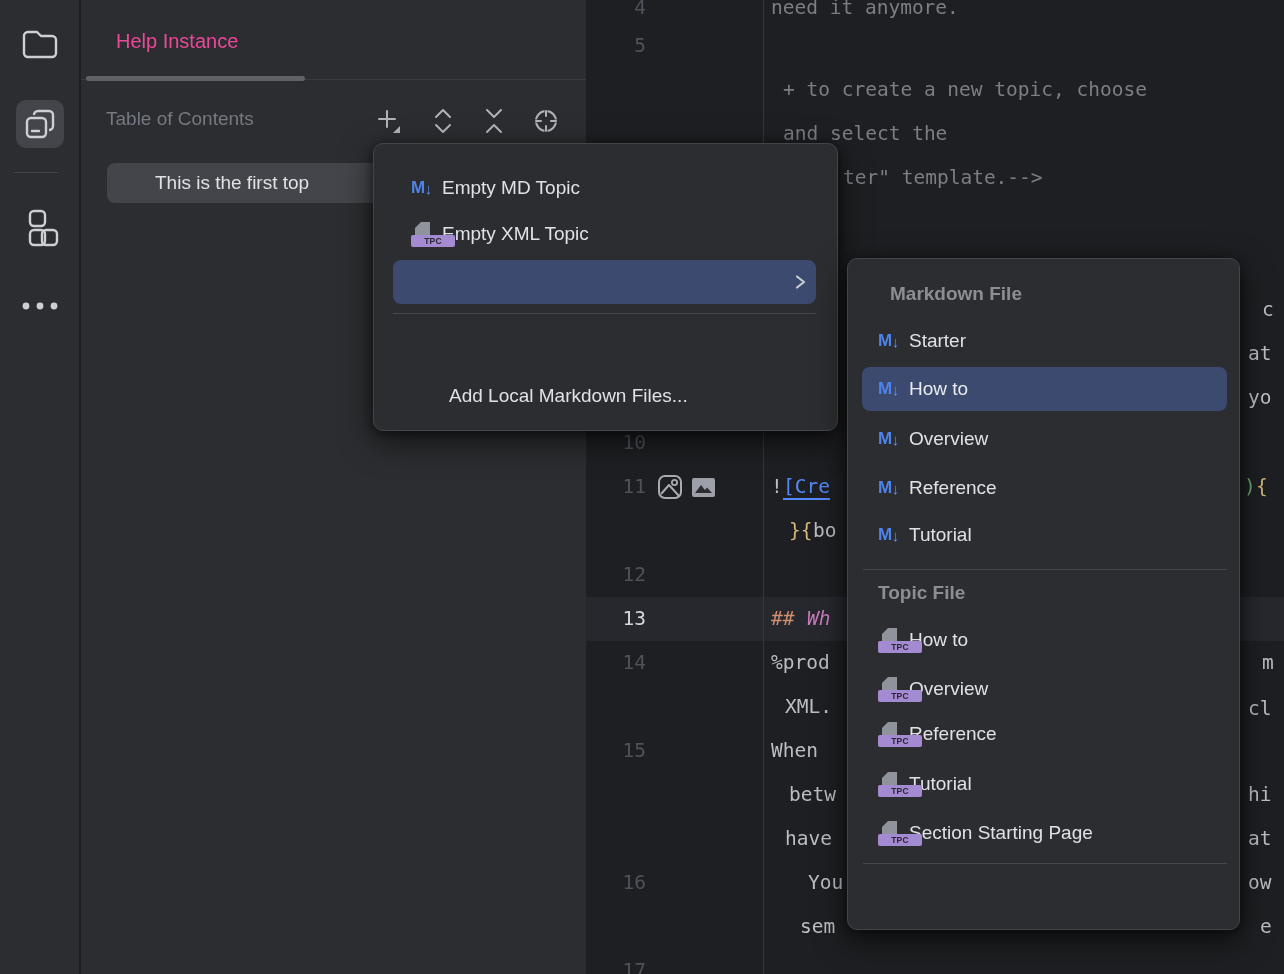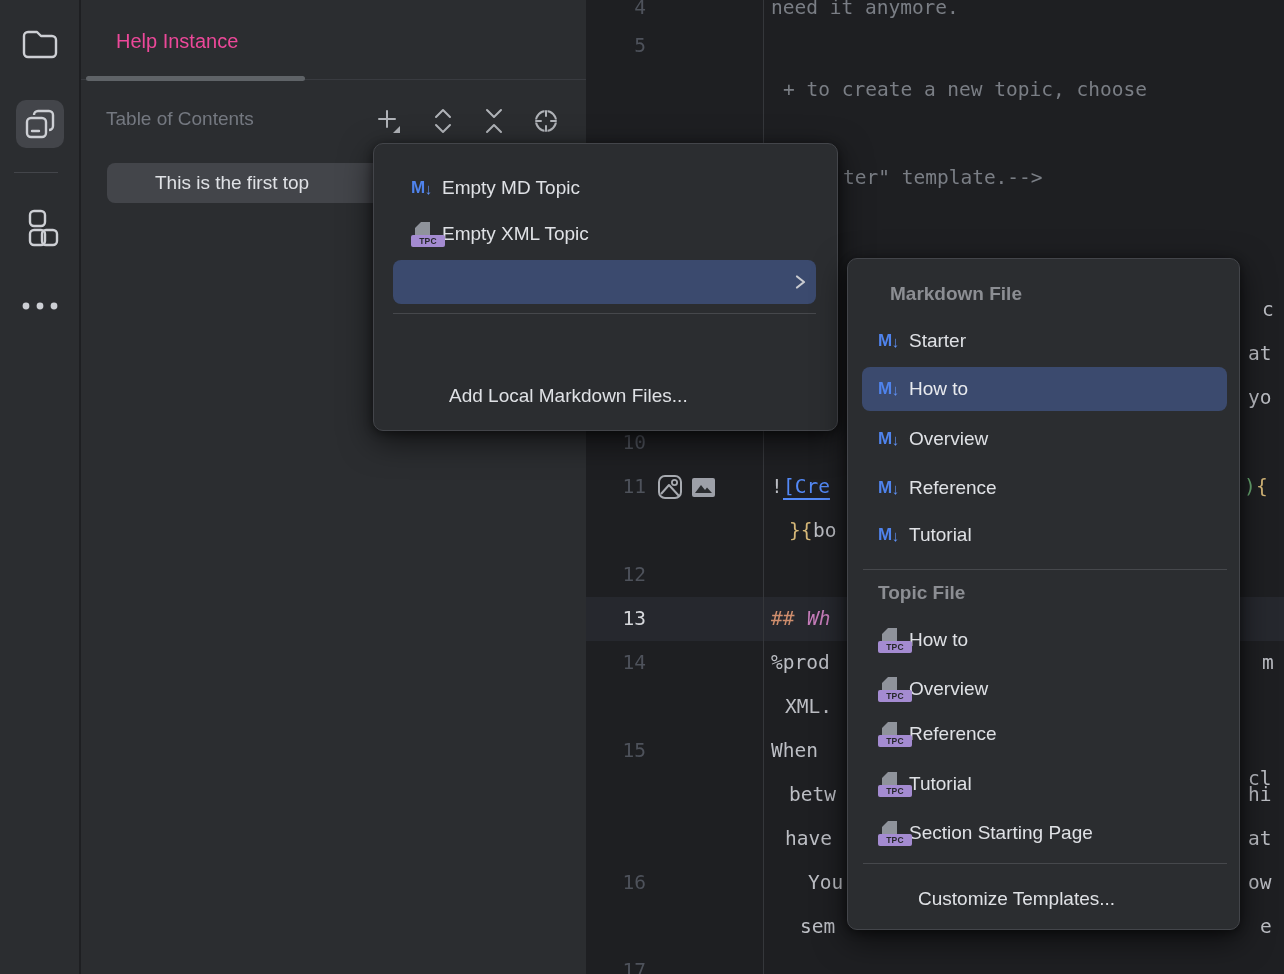--- a/index.html
+++ b/index.html
@@ -72,21 +72,21 @@
   
   .md-icon { display:inline-flex; align-items:center; width:31px; flex:0 0 31px; }
   .md-icon .m { font-size:17px; font-weight:800; color:#4F83EC; letter-spacing:-0.5px; }
   .md-icon .arrow { font-size:15px; font-weight:700; color:#5E8FF2; margin-left:0px; }
 
   
   .tpc-icon { position:relative; width:27px; height:25px; flex:0 0 27px; margin-right:4px; }
   .tpc-icon .page { position:absolute; left:4px; top:0; width:15px; height:13px; background:#8F939B; }
   .tpc-icon .page::before { content:""; position:absolute; left:0; top:0; width:0; height:0;
     border-top:6px solid #2B2D30; border-right:6px solid transparent; }
-  .tpc-icon .badge { position:absolute; left:0; bottom:0; width:34px; height:12px; background:#A48BD1;
+  .tpc-icon .badge { position:absolute; left:0; bottom:0; width:44px; height:12px; background:#A48BD1;
     border-radius:2px; color:#26282B; font-size:8.5px; font-weight:800; line-height:12px; text-align:center;
     letter-spacing:0.2px; }
 
   svg { display:block; }
 </style>
 </head>
 <body>
 
 <div class="editor">
   <div class="cur-line-hl" style="top:597px;"></div>
@@ -114,20 +114,21 @@
     <span>
       <svg width="23" height="19" viewBox="0 0 23 19">
         <rect x="0" y="0" width="23" height="19" rx="2" fill="#9DA0A8"></rect>
         <path d="M3 15 L9 7 L13 12 L15 9.5 L20 15 Z" fill="#2B2D30"></path>
       </svg>
     </span>
   </div>
 
   <span class="code t-com" style="left:185px; top:-14px;">need it anymore.</span>
   <span class="code t-com" style="left:197px; top:68px;">+ to create a new topic, choose </span>
+  <span class="code t-com" style="left:197px; top:112px;">and select the</span>
   <span class="code t-com" style="left:257px; top:156px;">ter" template.--&gt;</span>
 
   <span class="code t-def" style="left:676px; top:288px;">c</span>
   <span class="code t-def" style="left:662px; top:332px;">at</span>
   <span class="code t-def" style="left:662px; top:376px;">yo</span>
 
   <span class="code t-def" style="left:185px; top:465px;">!</span>
   <span class="code t-link" style="left:197px; top:465px;">[Cre</span>
   <span class="code t-paren" style="left:658px; top:465px;">)</span>
   <span class="code t-brace" style="left:670px; top:465px;">{</span>
@@ -136,21 +137,21 @@
   <span class="code t-def" style="left:227px; top:509px;">bo</span>
 
   <span class="code t-hash" style="left:185px; top:597px;">##</span>
   <span class="code t-title" style="left:221px; top:597px;">Wh</span>
 
   <span class="code t-def" style="left:185px; top:641px;">%prod</span>
   <span class="code t-def" style="left:676px; top:641px;">m</span>
   <span class="code t-def" style="left:199px; top:685px;">XML.</span>
 
   <span class="code t-def" style="left:185px; top:729px;">When</span>
-  <span class="code t-def" style="left:662px; top:757px;text-align:right;">cl</span>
+  <span class="code t-def" style="left:662px; top:687px;text-align:right;">cl</span>
   <span class="code t-def" style="left:203px; top:773px;">betw</span>
   <span class="code t-def" style="left:662px; top:773px;">hi</span>
   <span class="code t-def" style="left:199px; top:817px;">have</span>
   <span class="code t-def" style="left:662px; top:817px;">at</span>
 
   <span class="code t-def" style="left:185px; top:861px;margin-left:37px;">You</span>
   <span class="code t-def" style="left:662px; top:861px;">ow</span>
   <span class="code t-def" style="left:214px; top:905px;">sem</span>
   <span class="code t-def" style="left:674px; top:905px;">e</span>
 </div>
@@ -333,16 +334,13 @@
   </div>
   <div class="menu-item" style="left:30px; top:552px; height:44px;">
     <span class="tpc-icon">
         <span class="page"></span>
         <span class="badge">TPC</span>
       </span>
     <span>Section Starting Page</span>
   </div>
 
   <div class="menu-sep" style="left:15px; top:604px; width:364px;"></div>
-  <div class="menu-item" style="left:70px; top:618px; height:44px;">
-    <span>Customize Templates...</span>
-  </div>
 </div>
 
 </body></html>

